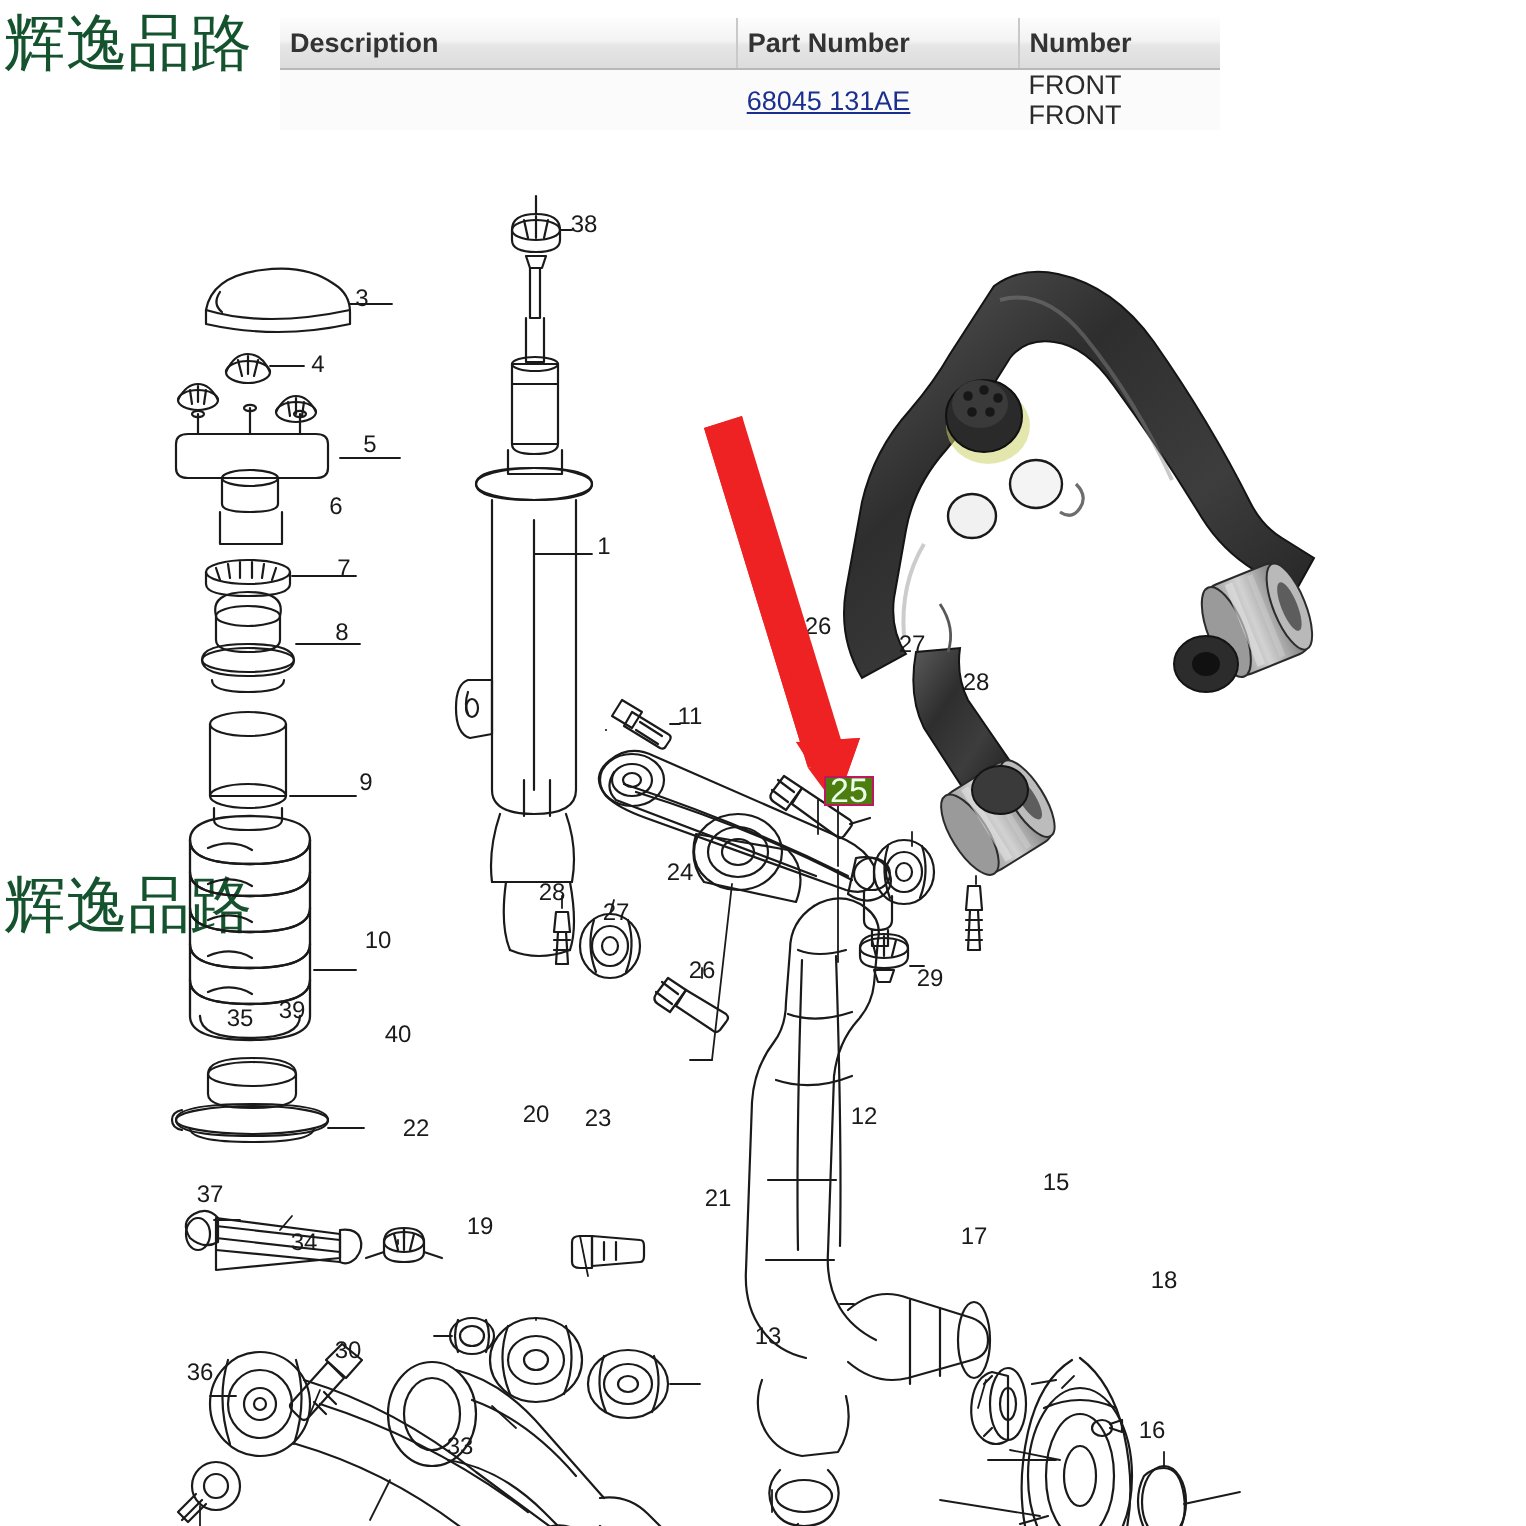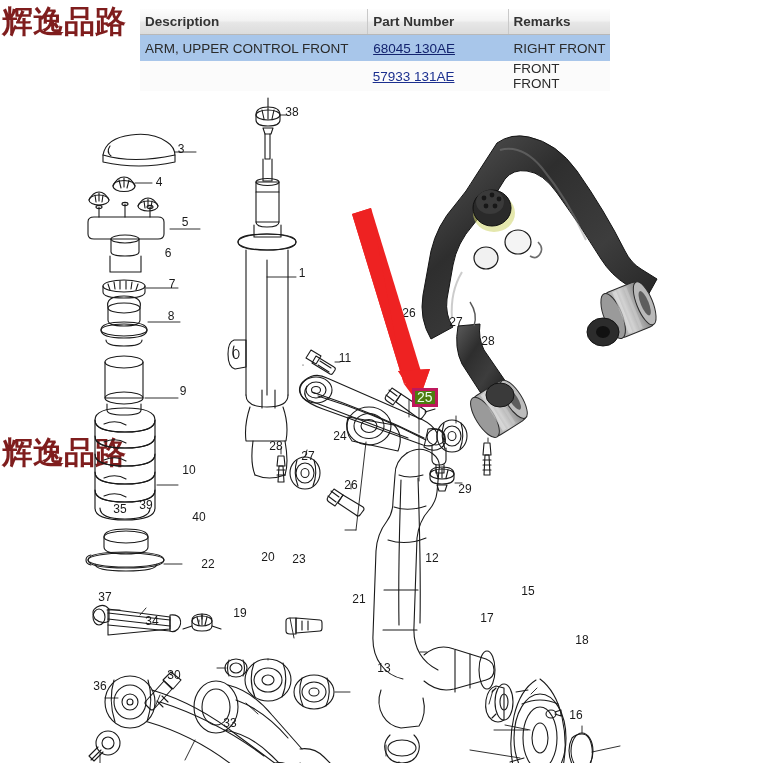--- a/index.html
+++ b/index.html
@@ -9,22 +9,22 @@
     font-family:"Liberation Sans", sans-serif;
     overflow:hidden;
     position:relative;
   }
   #root{position:relative;width:763px;height:763px;}
 
   
   .wm{
     position:absolute;
     font-family:"DejaVu Sans", sans-serif;
-    font-weight:bold;
-    color:#7f1d1d;
+    font-weight:normal;
+    color:#14532d;
     letter-spacing:0px;
     white-space:nowrap;
     user-select:none;
   }
   .wm-top{left:2px;top:1px;font-size:31px;}
   .wm-mid{left:2px;top:432px;font-size:31px;}
 
   
   .ptable{
     position:absolute;left:140px;top:9px;width:470px;
@@ -71,52 +71,47 @@
 
   
   #diagram{position:absolute;left:0;top:90px;width:763px;height:673px;}
   #diagram svg{display:block;}
 
   
   .badge25{
     position:absolute;left:412px;top:388px;
     background:#4d7c0f;
     color:#eaffea;
-    font-size:14px;
+    font-size:17px;
     font-family:"Liberation Sans", sans-serif;
     line-height:13px;
     padding:0 2px;
-    border:3px solid #be185d;
+    border:1px solid #be185d;
   }
   .num{font-family:"Liberation Sans", sans-serif;font-size:12px;fill:#1a1a1a;}
 </style>
 </head>
 <body>
 
 <div id="root">
 
   <div class="wm wm-top">辉逸品路</div>
 
   <table class="ptable">
     <thead>
       <tr class="thead-row">
         <th class="col-desc">Description</th>
         <th class="col-part">Part Number</th>
-        <th class="col-rem">Remarks</th>
+        <th class="col-rem">Number</th>
       </tr>
     </thead>
     <tbody>
-      <tr class="row-sel">
-        <td class="col-desc">ARM, UPPER CONTROL FRONT</td>
-        <td class="col-part"><span class="partlink">68045 130AE</span></td>
-        <td class="col-rem">RIGHT FRONT</td>
-      </tr>
       <tr class="row-plain">
         <td class="col-desc"></td>
-        <td class="col-part"><span class="partlink">57933 131AE</span></td>
+        <td class="col-part"><span class="partlink">68045 131AE</span></td>
         <td class="col-rem">FRONT FRONT</td>
       </tr>
     </tbody>
   </table>
 
   <div class="wm wm-mid">辉逸品路</div>
 
   <div id="diagram">
     <svg width="763" height="673" viewBox="0 0 763 673" xmlns="http://www.w3.org/2000/svg">
       <g fill="none" stroke="#1a1a1a" stroke-width="1.1" stroke-linejoin="round" stroke-linecap="round">

